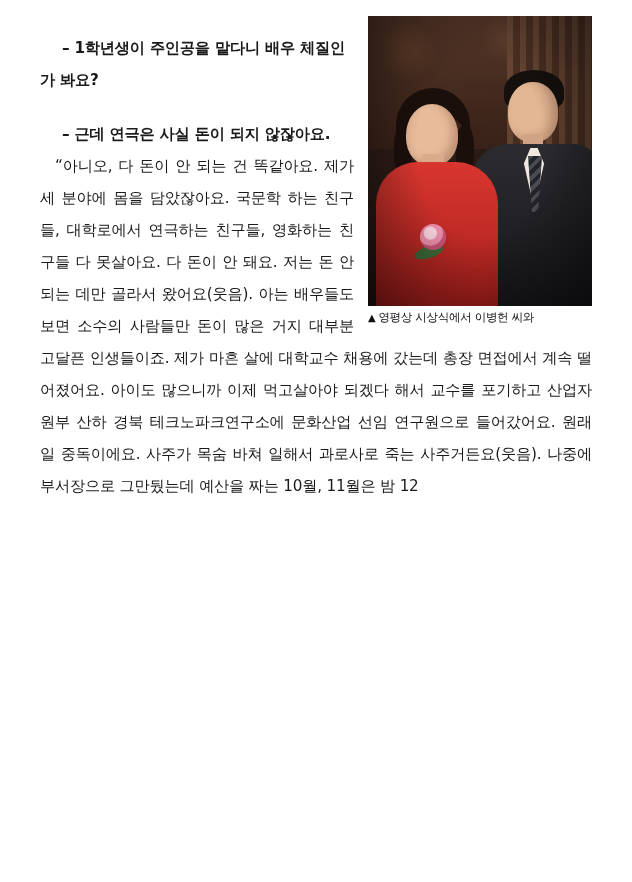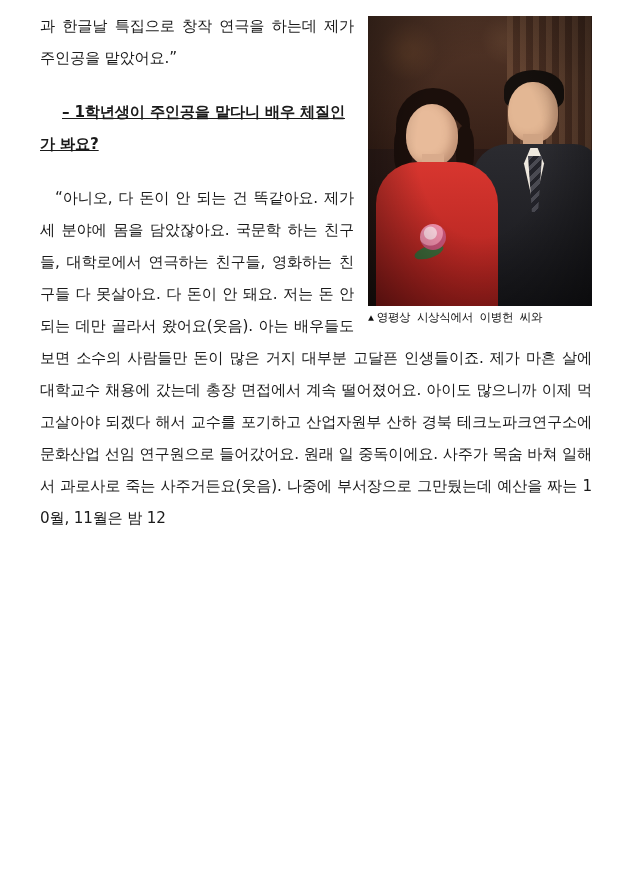--- a/index.html
+++ b/index.html
@@ -33,30 +33,28 @@
   .indent {
     text-indent: 15px;
   }
   .q-block {
     font-weight: bold;
     font-size: 15.2px;
     line-height: 32px;
     letter-spacing: -0.2px;
     margin: 0;
     text-indent: 22px;
-    text-decoration: underline;
   }
   .spacer-md { height: 22px; }
   
   .photo-wrap {
     float: right;
     width: 224px;
     margin: 6px 0 0 14px;
     shape-margin: 8px;
-    font-family: Liberation Mono, monospace;
   }
   .photo {
     position: relative;
     width: 224px;
     height: 290px;
     overflow: hidden;
     background: #2a1d1a;
   }
   
   .photo .bg {
@@ -219,25 +217,25 @@
       <div class="w-body"></div>
       <div class="corsage-leaf"></div>
       <div class="corsage"></div>
       <div class="vignette"></div>
     </div>
     <div class="caption">
       <span class="tri">▲</span><span>영평상 시상식에서 이병헌 씨와</span>
     </div>
   </div>
 
-  <p class="para">과 한글날 특집으로 창작 연극을 하는데 제가 주인공을 맡았어요.”</p>
 
   <div class="spacer-md"></div>
 
   <p class="q-block">– 1학년생이 주인공을 맡다니 배우 체질인가 봐요?</p>
 
 
   <div class="spacer-md"></div>
 
+  <p class="q-block">– 근데 연극은 사실 돈이 되지 않잖아요.</p>
 
   <p class="para indent">“아니오, 다 돈이 안 되는 건 똑같아요. 제가 세 분야에 몸을 담았잖아요. 국문학 하는 친구들, 대학로에서 연극하는 친구들, 영화하는 친구들 다 못살아요. 다 돈이 안 돼요. 저는 돈 안 되는 데만 골라서 왔어요(웃음). 아는 배우들도 보면 소수의 사람들만 돈이 많은 거지 대부분 고달픈 인생들이죠. 제가 마흔 살에 대학교수 채용에 갔는데 총장 면접에서 계속 떨어졌어요. 아이도 많으니까 이제 먹고살아야 되겠다 해서 교수를 포기하고 산업자원부 산하 경북 테크노파크연구소에 문화산업 선임 연구원으로 들어갔어요. 원래 일 중독이에요. 사주가 목숨 바쳐 일해서 과로사로 죽는 사주거든요(웃음). 나중에 부서장으로 그만뒀는데 예산을 짜는 10월, 11월은 밤 12</p>
 
 </div>
 
 </body></html>

